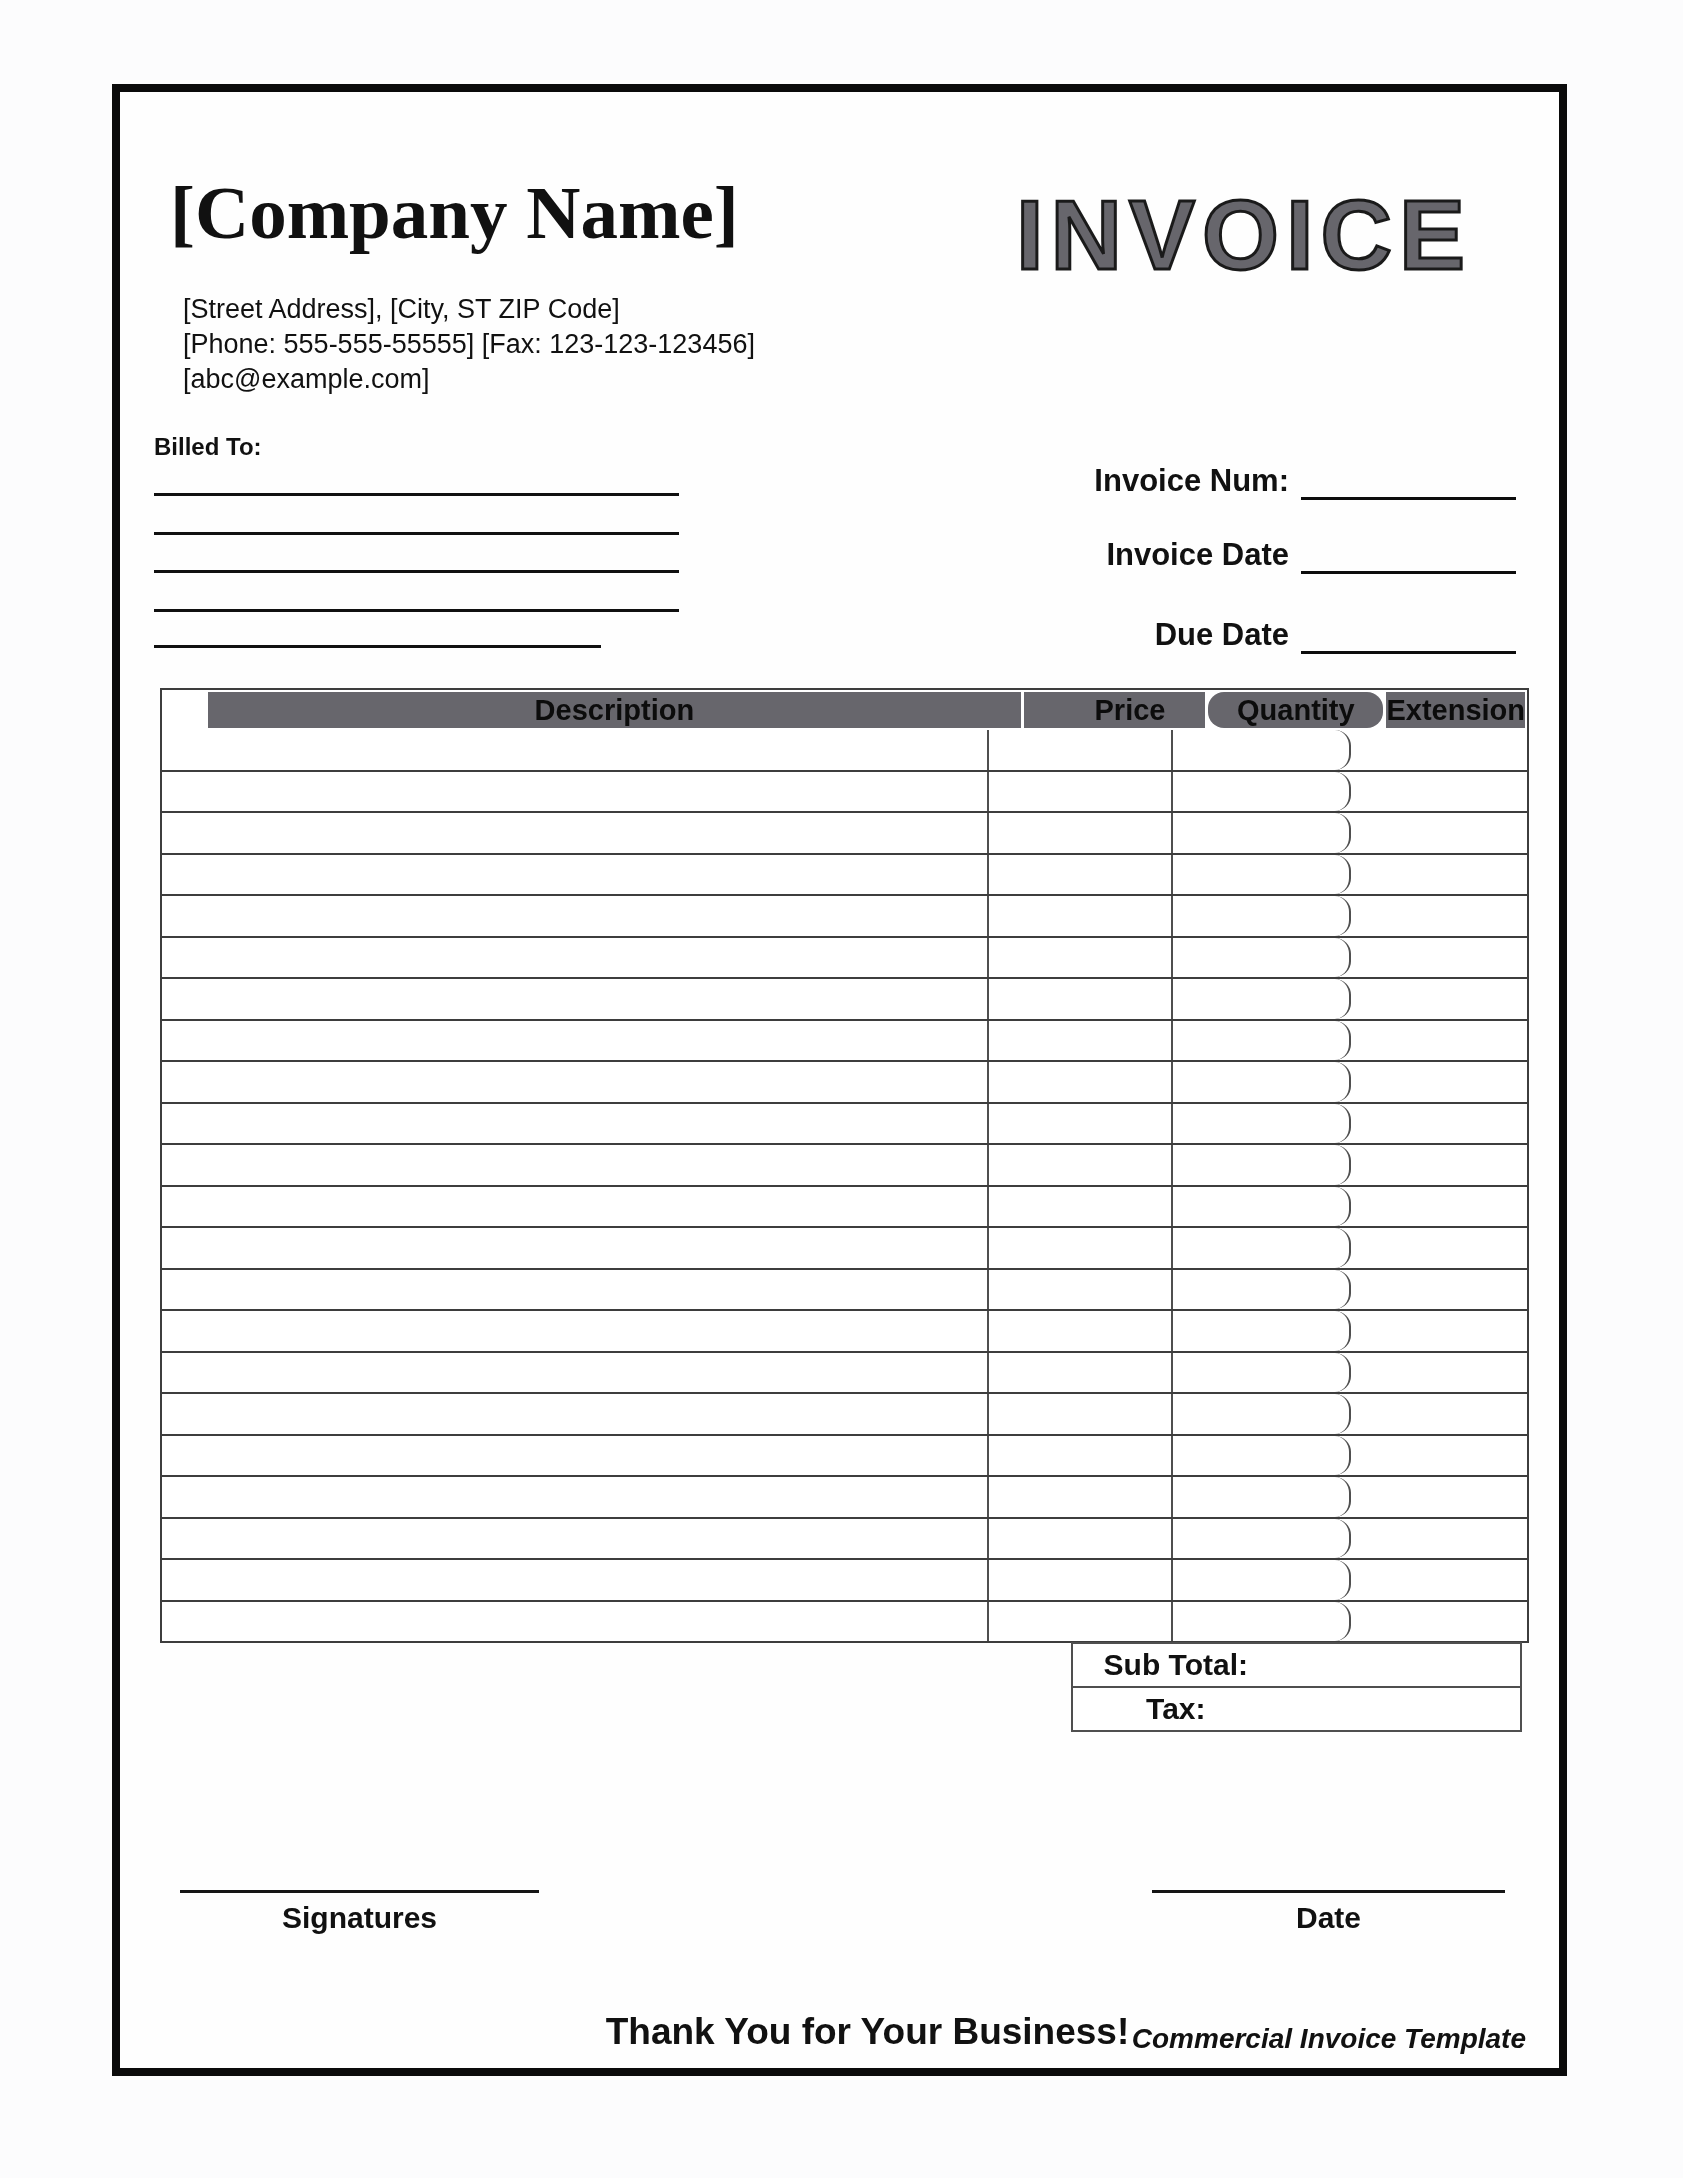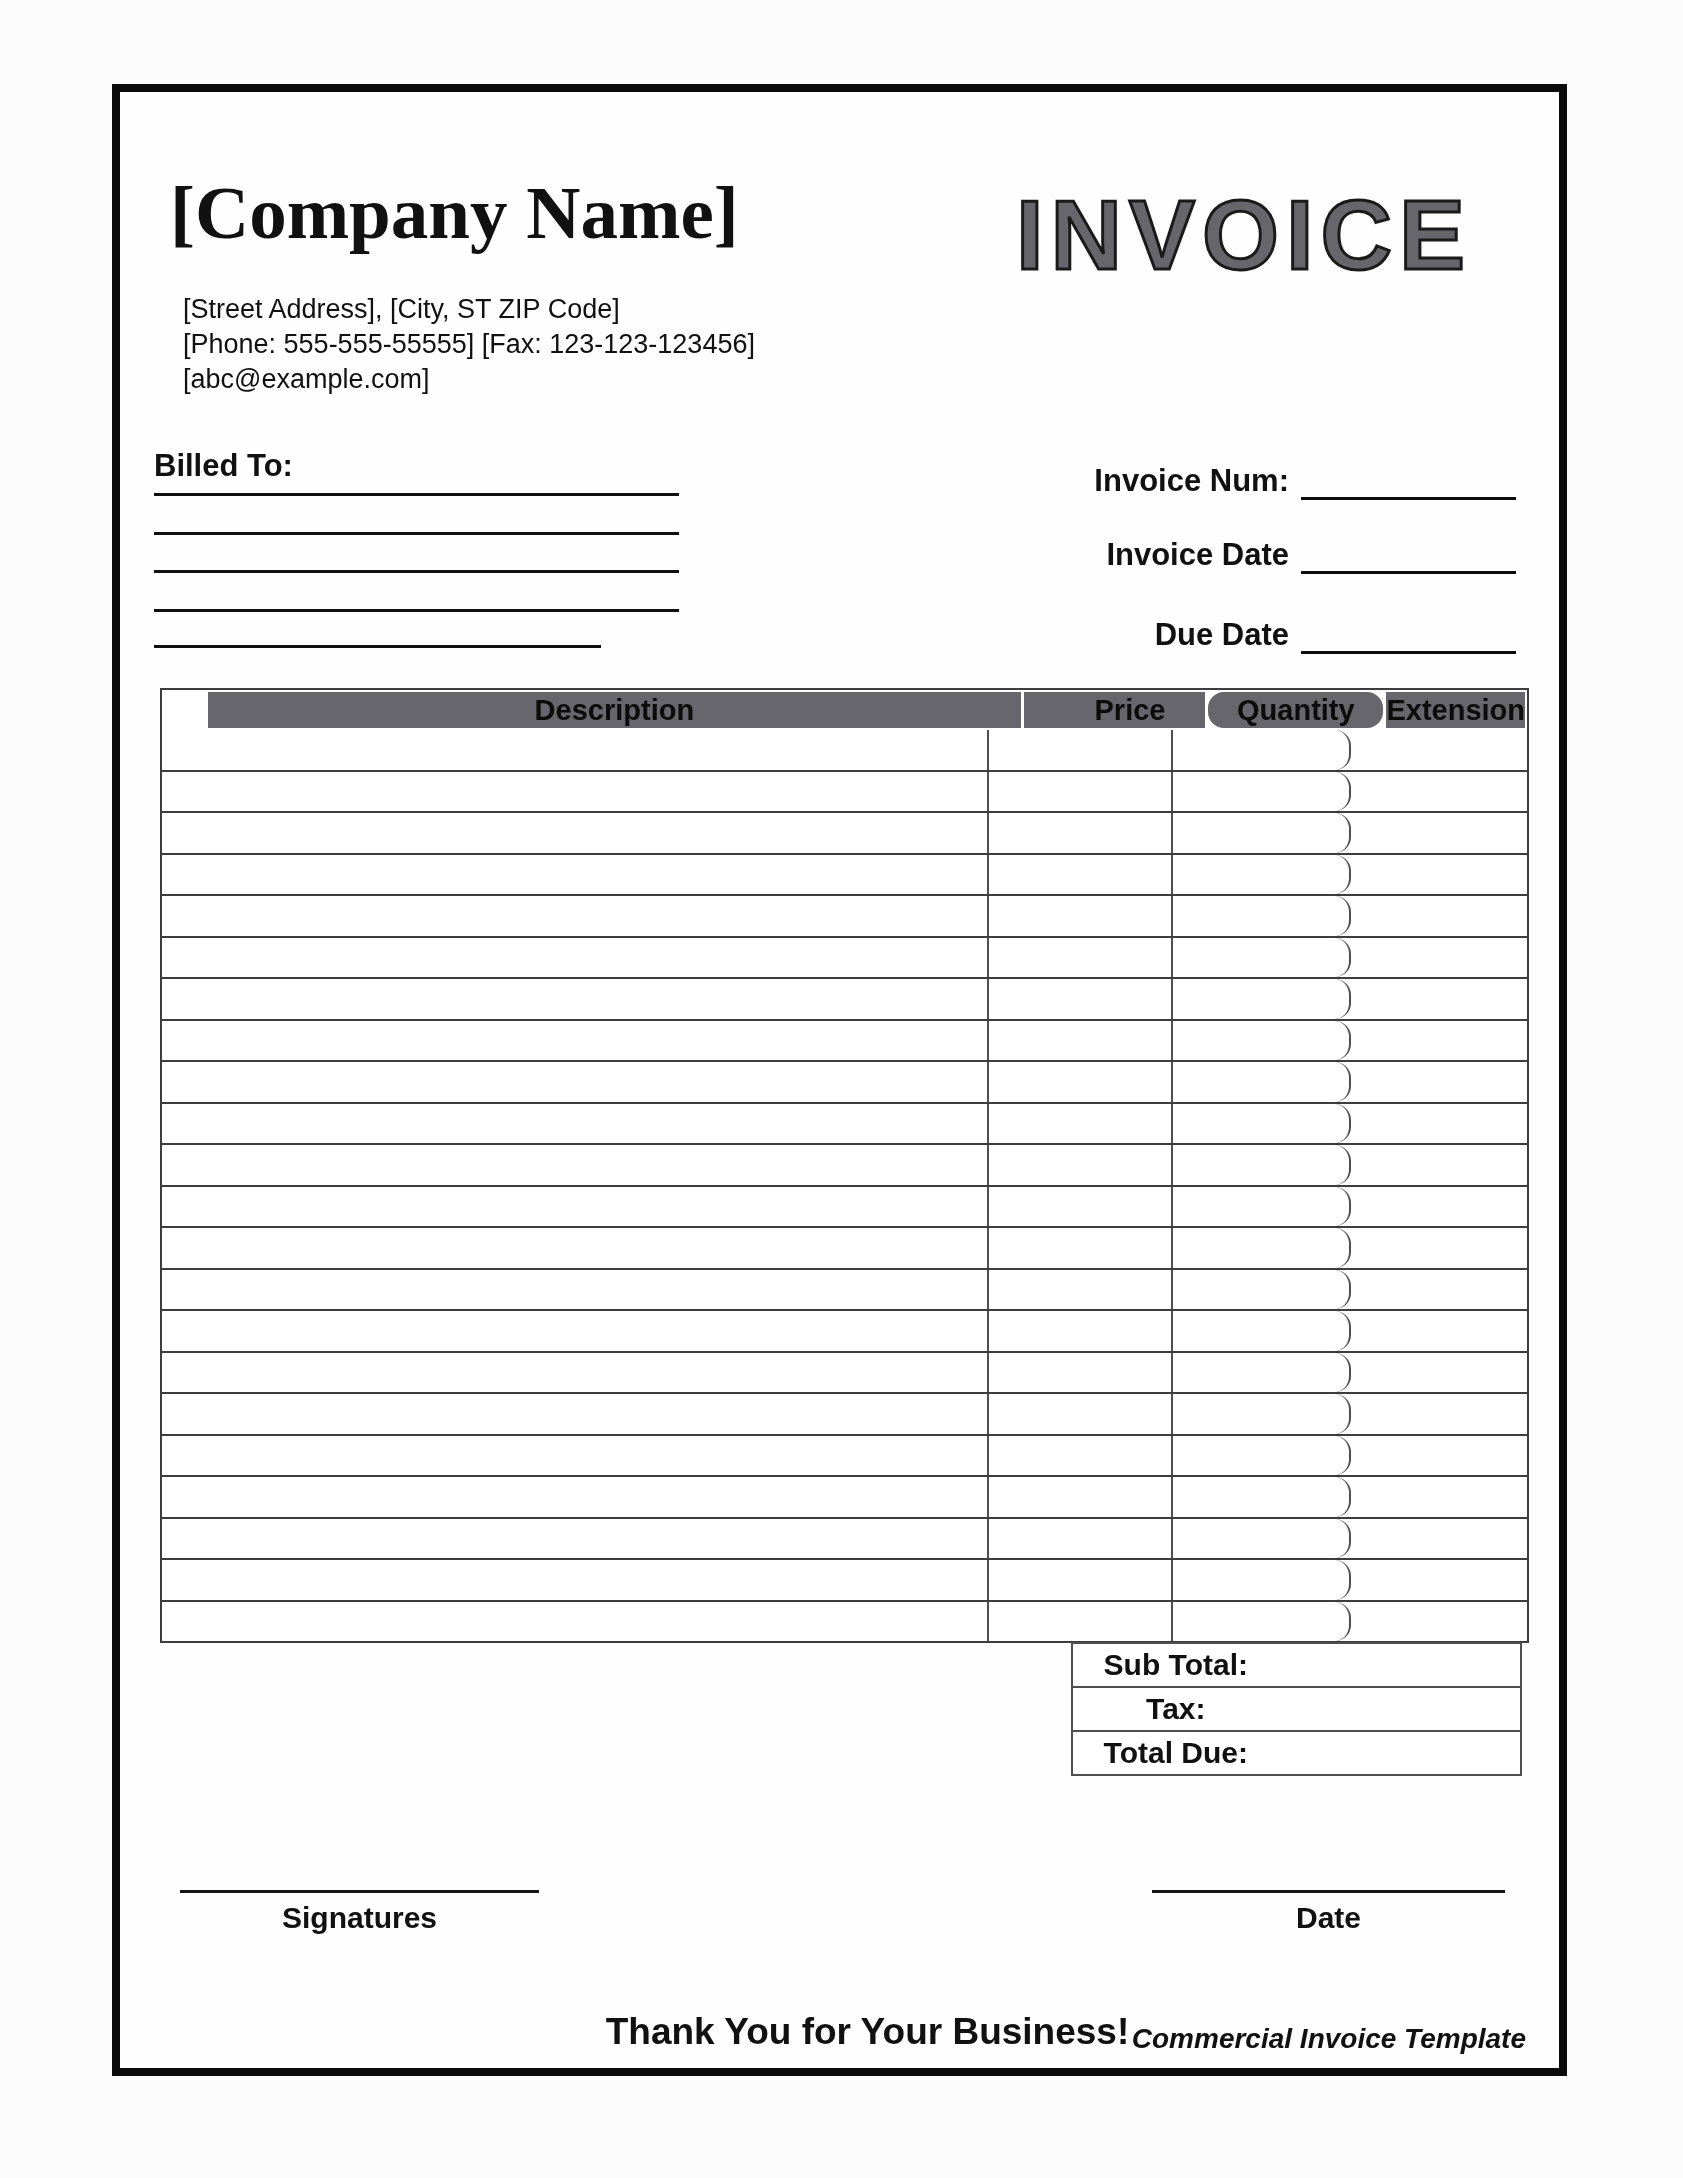--- a/index.html
+++ b/index.html
@@ -28,21 +28,21 @@
     font-size:27px; line-height:35px; white-space:nowrap;margin-top:20px;
   }
   .invoice-title {
     position:absolute; right:87px; top:93px;
     font-size:99px; font-weight:800; letter-spacing:7px; line-height:1;
     color:#67666c;
     -webkit-text-stroke:3px #1a1a1a;
     white-space:nowrap;
   }
   
-  .billed-to-label { position:absolute; left:34px; top:341px; font-size:31px; font-weight:bold;margin-top:15px; }
+  .billed-to-label { position:absolute; left:34px; top:341px; font-size:24px; font-weight:bold; }
   .billed-line {
     position:absolute; left:34px; height:0;
     border-bottom:3px solid #101010; width:525px;
   }
   .billed-line.short { width:447px; }
   
   .meta-row {
     position:absolute; right:43px; height:40px;
     display:flex; align-items:flex-end; white-space:nowrap;
   }
@@ -279,24 +279,20 @@
 
   <div class="totals" id="totals-box">
       <div class="trow">
         <div class="trow-label">Sub Total:</div>
         <div class="trow-value"></div>
       </div>
       <div class="trow">
         <div class="trow-label">Tax:</div>
         <div class="trow-value"></div>
       </div>
-      <div class="trow">
-        <div class="trow-label">Total Due:</div>
-        <div class="trow-value"></div>
-      </div>
     </div>
 
   <div class="sig-block left">
     <div class="sig-line"></div>
     <div class="sig-label">Signatures</div>
   </div>
 
   <div class="sig-block right">
     <div class="sig-line"></div>
     <div class="sig-label">Date</div>

